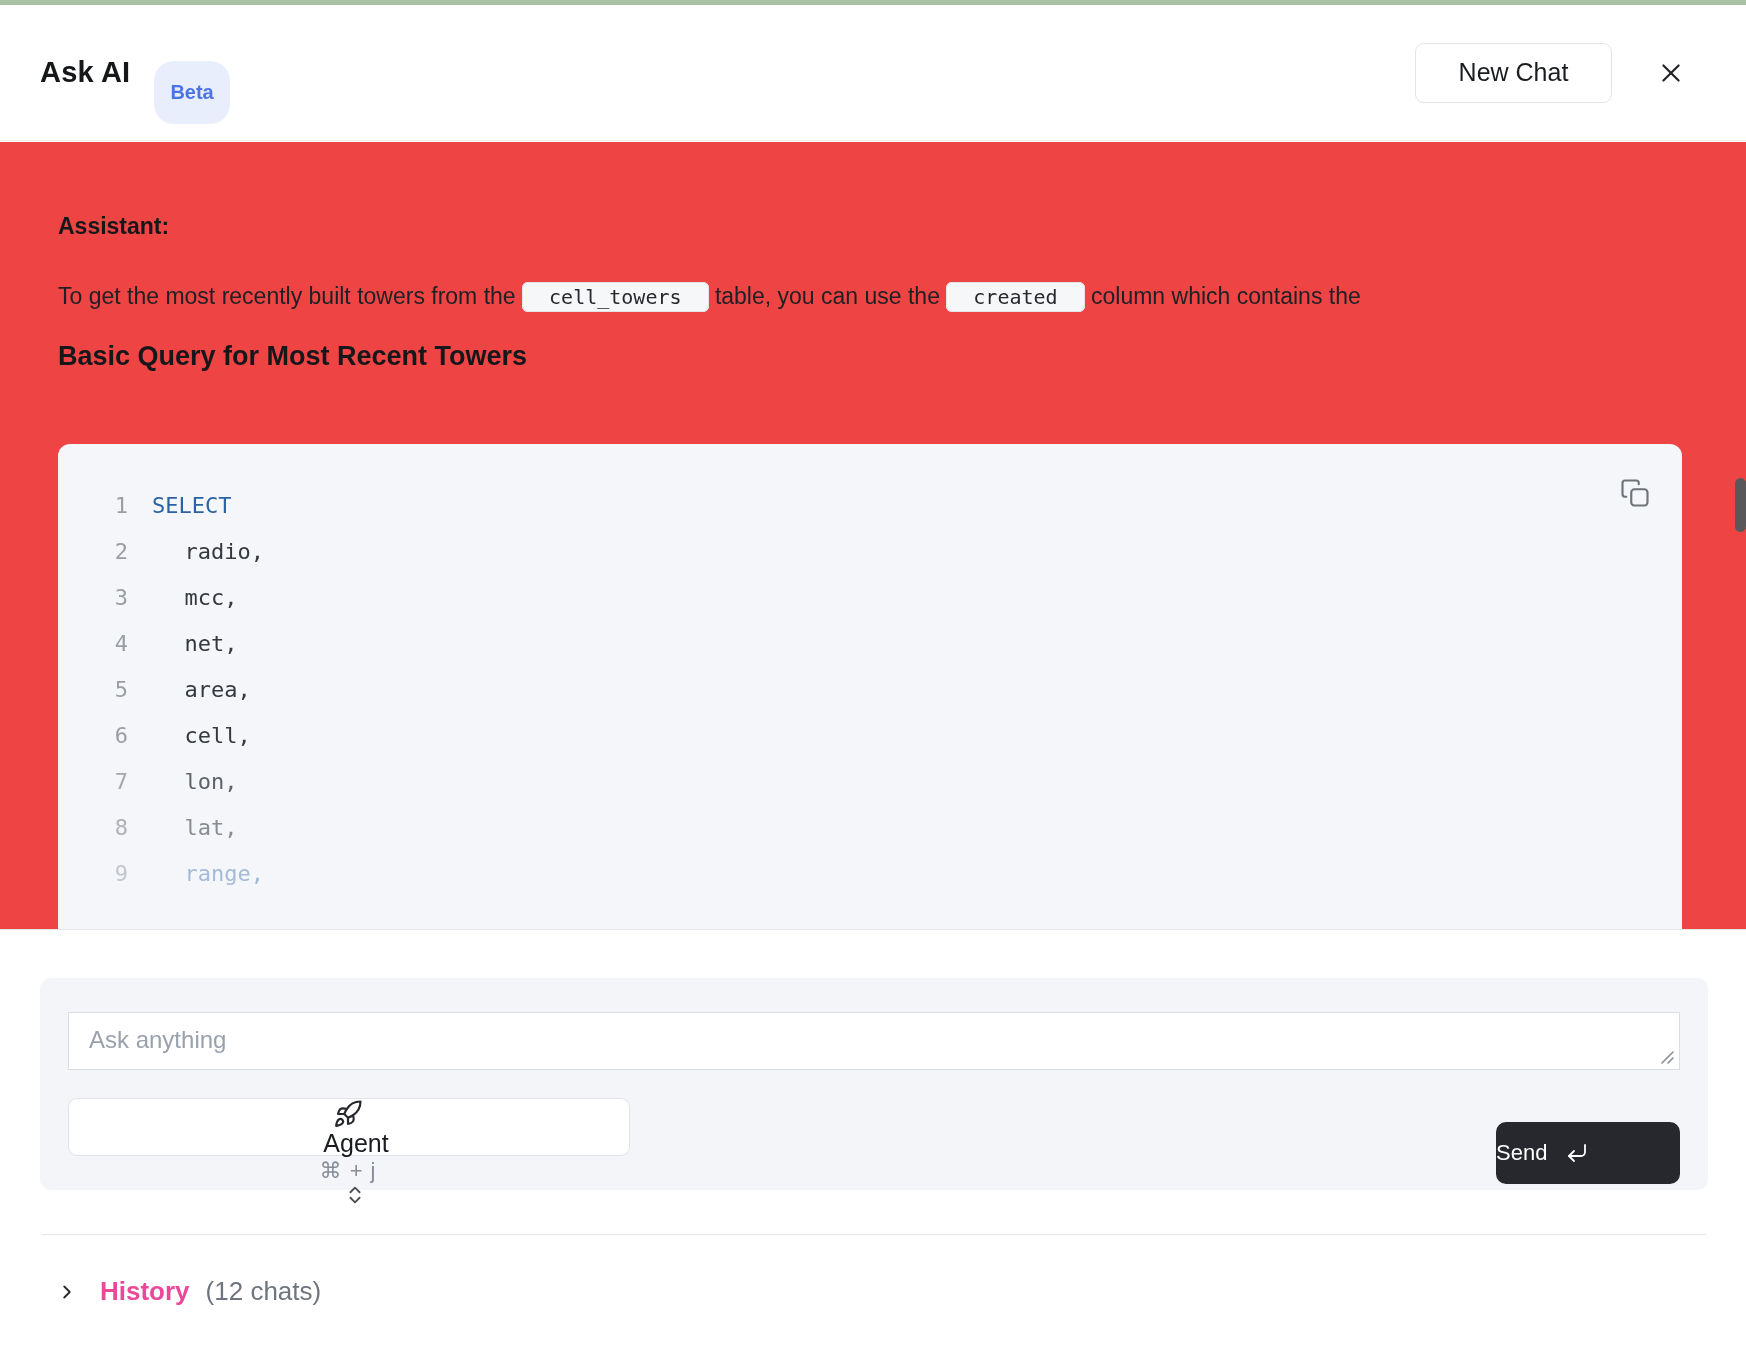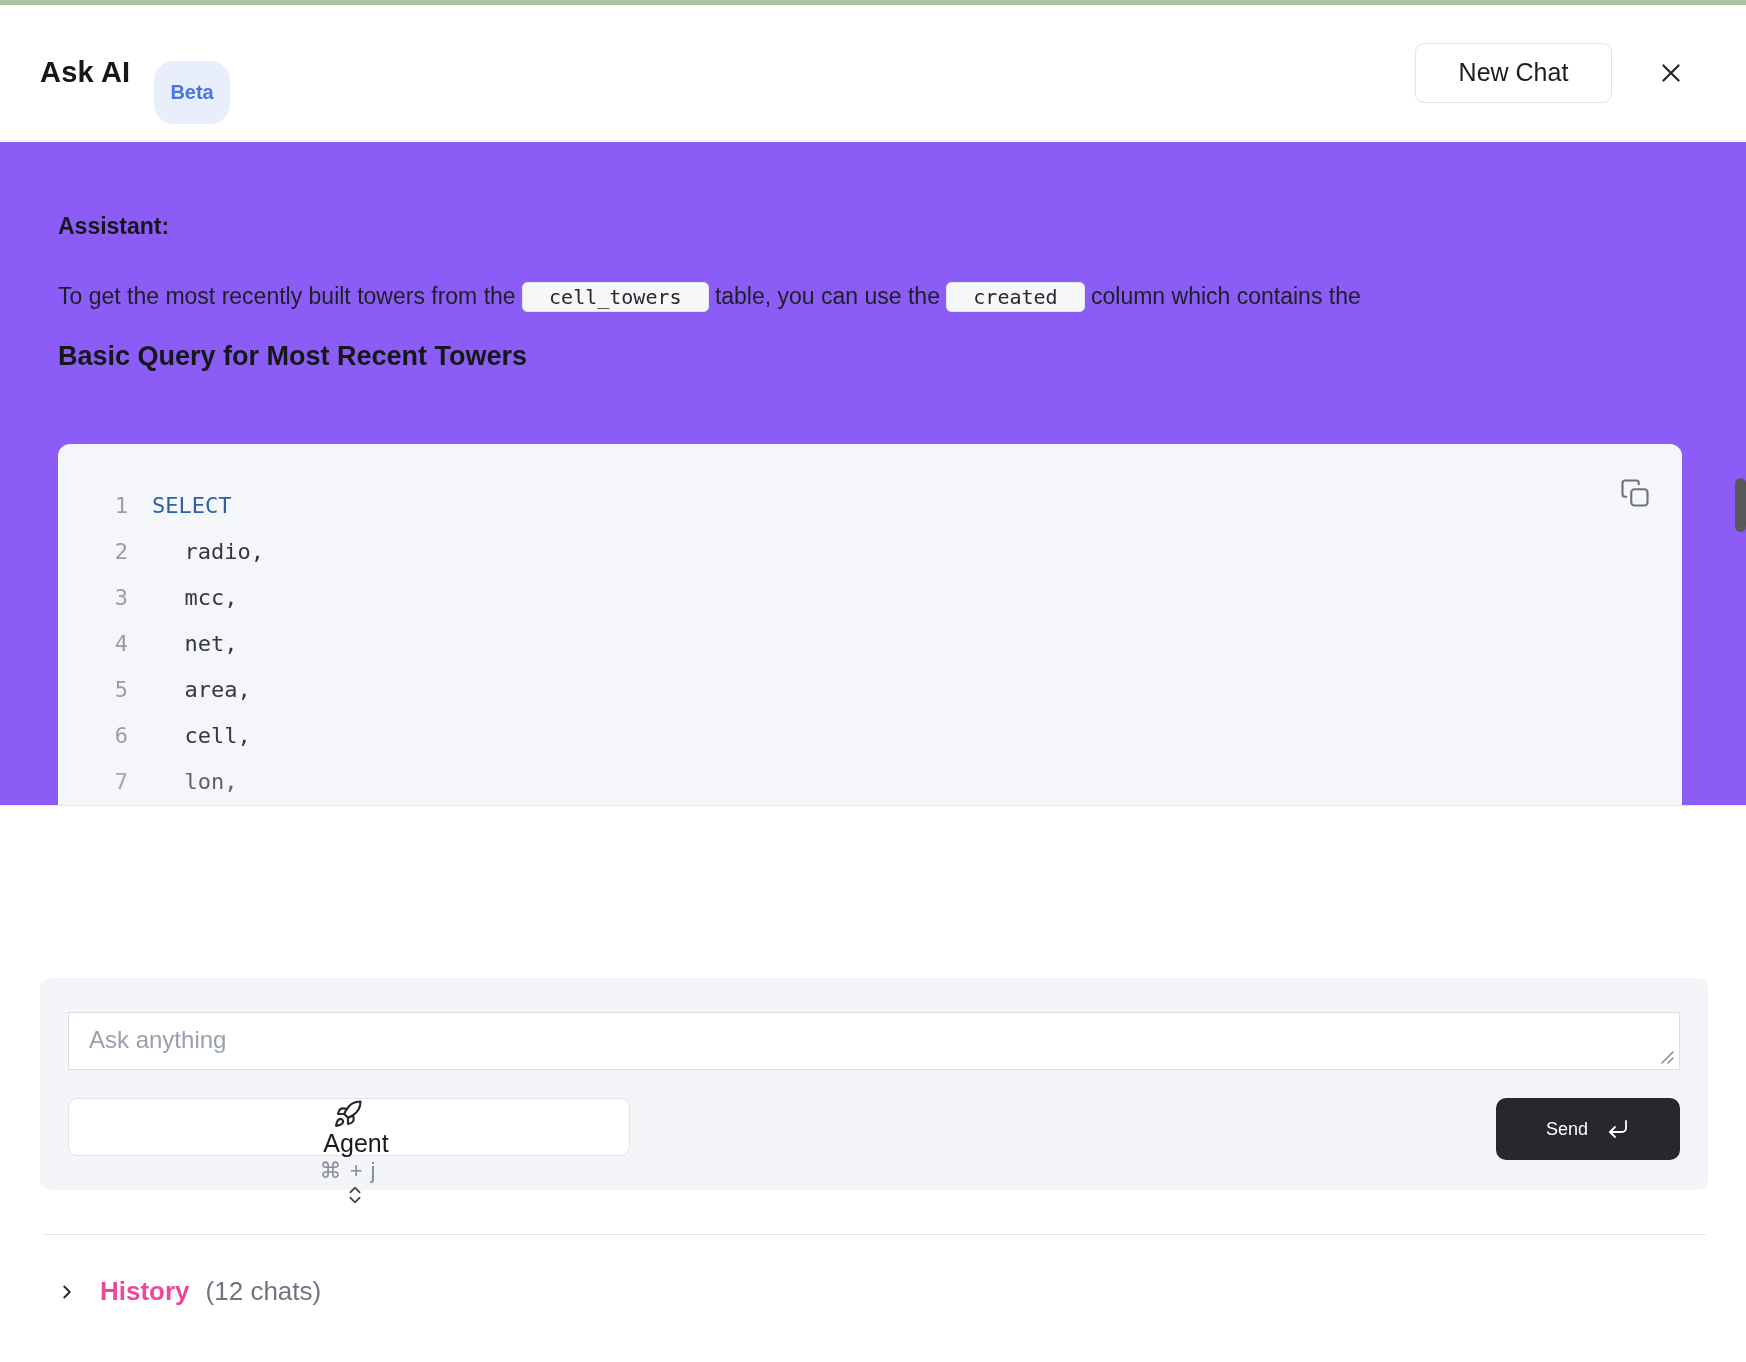--- a/index.html
+++ b/index.html
@@ -15,22 +15,22 @@
   .title { font-size:29px; font-weight:700; color:#15171b; letter-spacing:.2px; }
   .badge { margin-left:24px; background:#e8eefc; color:#4b74e4; font-size:20px; font-weight:600;
     padding:20px 16px; border-radius:20px;margin-top:40px; }
   .header-spacer { flex:1; }
   .new-chat-btn { width:197px; height:60px; background:#fff; border:1px solid #e3e4e8; border-radius:9px;
     font-size:25px; color:#1a1c20; display:flex; align-items:center; justify-content:center; cursor:pointer; }
   .close-btn { margin-left:42px; width:34px; height:34px; display:flex; align-items:center; justify-content:center;
     background:none; border:none; cursor:pointer; }
 
   
-  .chat-area { position:absolute; top:142px; left:0; width:1746px; height:664px; overflow:hidden;
-    border-bottom:1px solid #e5e6e8; padding:0 64px 0 58px; background:#8b5cf6; }
+  .chat-area { position:absolute; top:142px; left:0; width:1746px; height:788px; overflow:hidden;
+    border-bottom:1px solid #e5e6e8; padding:0 64px 0 58px; background:#ef4444; }
   .role-label { margin-top:70px; font-size:23px; font-weight:700; color:#15171b; line-height:28px; }
   .msg-p { margin-top:36px; font-size:23px; line-height:41px; color:#1d2025; }
   .inline-code { font-family:"DejaVu Sans Mono", monospace; font-size:20px; color:#26282c;
     background:#f6f7f9; border:1px solid #e2e4e8; border-radius:6px; padding:2px 26px; }
   .section-h { margin-top:20px; font-size:27px; font-weight:700; color:#15171b; line-height:36px; }
 
   
   .code-block { position:relative; margin-top:70px; background:#f4f6f9; border-radius:12px 12px 0 0;
     height:500px; padding:38px 0 0 26px; }
   .code-line { display:flex; height:46px; align-items:center;
@@ -56,22 +56,22 @@
   .ask-input::placeholder { color:#99a1ad; }
   .resize-grip { position:absolute; right:5px; bottom:5px; width:18px; height:18px; cursor:nwse-resize; }
   .composer-row { margin-top:28px; display:flex; justify-content:space-between; align-items:flex-start; }
   .agent-select { width:562px; height:58px; background:#fff; border:1px solid #e2e3e8; border-radius:9px;
     display:flex; align-items:center; padding:0 26px 0 24px; cursor:pointer;flex-direction:column; }
   .agent-label { margin-left:16px; font-size:25px; color:#1a1c20; }
   .agent-spacer { flex:1; }
   .shortcut { font-size:22px; color:#878d98; letter-spacing:1px; }
   .chevrons { margin-left:14px; display:flex; align-items:center; }
   .send-btn { width:184px; height:62px; background:#26282d; border:none; border-radius:10px; cursor:pointer;
-    display:flex; align-items:center; justify-content:center; gap:18px; color:#fff; font-size:18px;
-    font-family:"Liberation Sans", sans-serif; }
+    display:flex; align-items:center; gap:18px; color:#fff; font-size:22px;
+    font-family:"Liberation Sans", sans-serif;margin-top:24px; }
 
   
   .history-divider { position:absolute; top:1234px; left:42px; width:1664px; height:1px; background:#e6e7e9; }
   .history-row { position:absolute; top:1276px; left:56px; display:flex; align-items:center; cursor:pointer; }
   .history-label { margin-left:22px; font-size:26px; font-weight:600; color:#ec4899; }
   .history-count { margin-left:16px; font-size:26px; color:#6e757f; }
 
   svg { display:block; }
 </style>
 </head>

